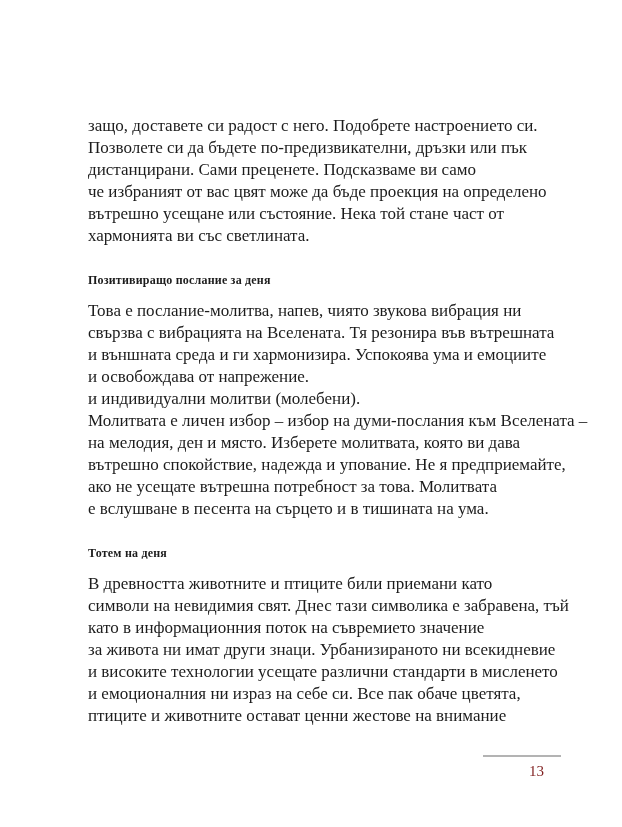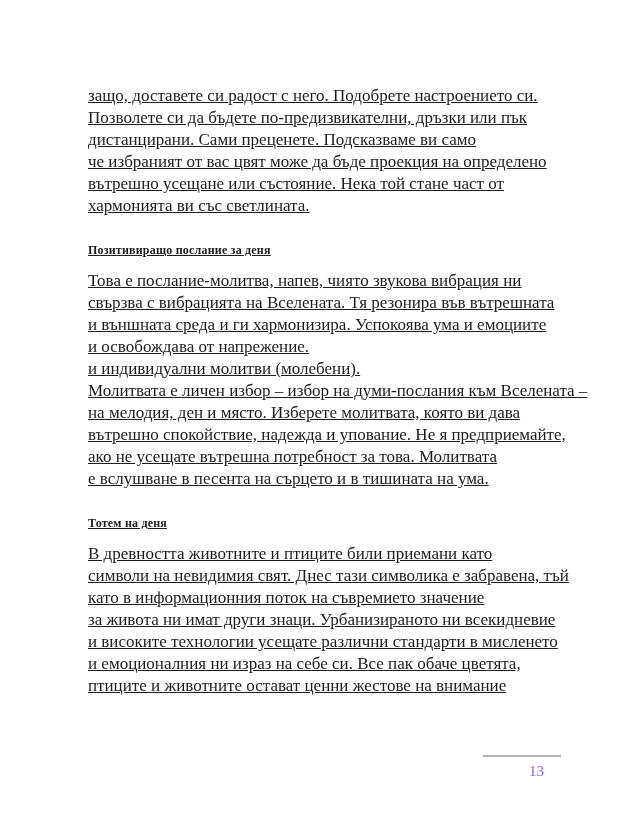--- a/index.html
+++ b/index.html
@@ -12,24 +12,23 @@
     position: relative;
     width: 622px;
     height: 827px;
     background: var(--page-bg, #ffffff);
     color: var(--text-color, #1c1c1c);
     font-family: "Liberation Serif", "DejaVu Serif", serif;
     overflow: hidden;
   }
   .text-block {
     position: absolute;
-    top: 85px;
+    top: 115px;
     left: 88px;
     right: 60px;
-    text-decoration: underline;
   }
   .para {
     margin: 0;
     font-size: 17px;
     line-height: 22px;
   }
   .para .line {
     display: block;
     white-space: pre;
   }
@@ -49,21 +48,21 @@
   .footer-rule {
     height: 2px;
     background: var(--rule-color, #b3b3b3);
     margin-bottom: 6px;
   }
   .page-number {
     text-align: right;
     padding-right: 17px;
     font-size: 15px;
     line-height: 16px;
-    color: #8b5cf6;
+    color: #7f1d1d;
   }
 </style>
 </head>
 <body>
 
 <div class="page" style="--page-bg: #ffffff; --text-color: #1c1c1c; --rule-color: #b3b3b3;">
   <main class="text-block" id="content-root">
       <p class="para">
         <span class="line">защо, доставете си радост с него. Подобрете настроението си.</span>
         <span class="line">Позволете си да бъдете по-предизвикателни, дръзки или пък</span>

